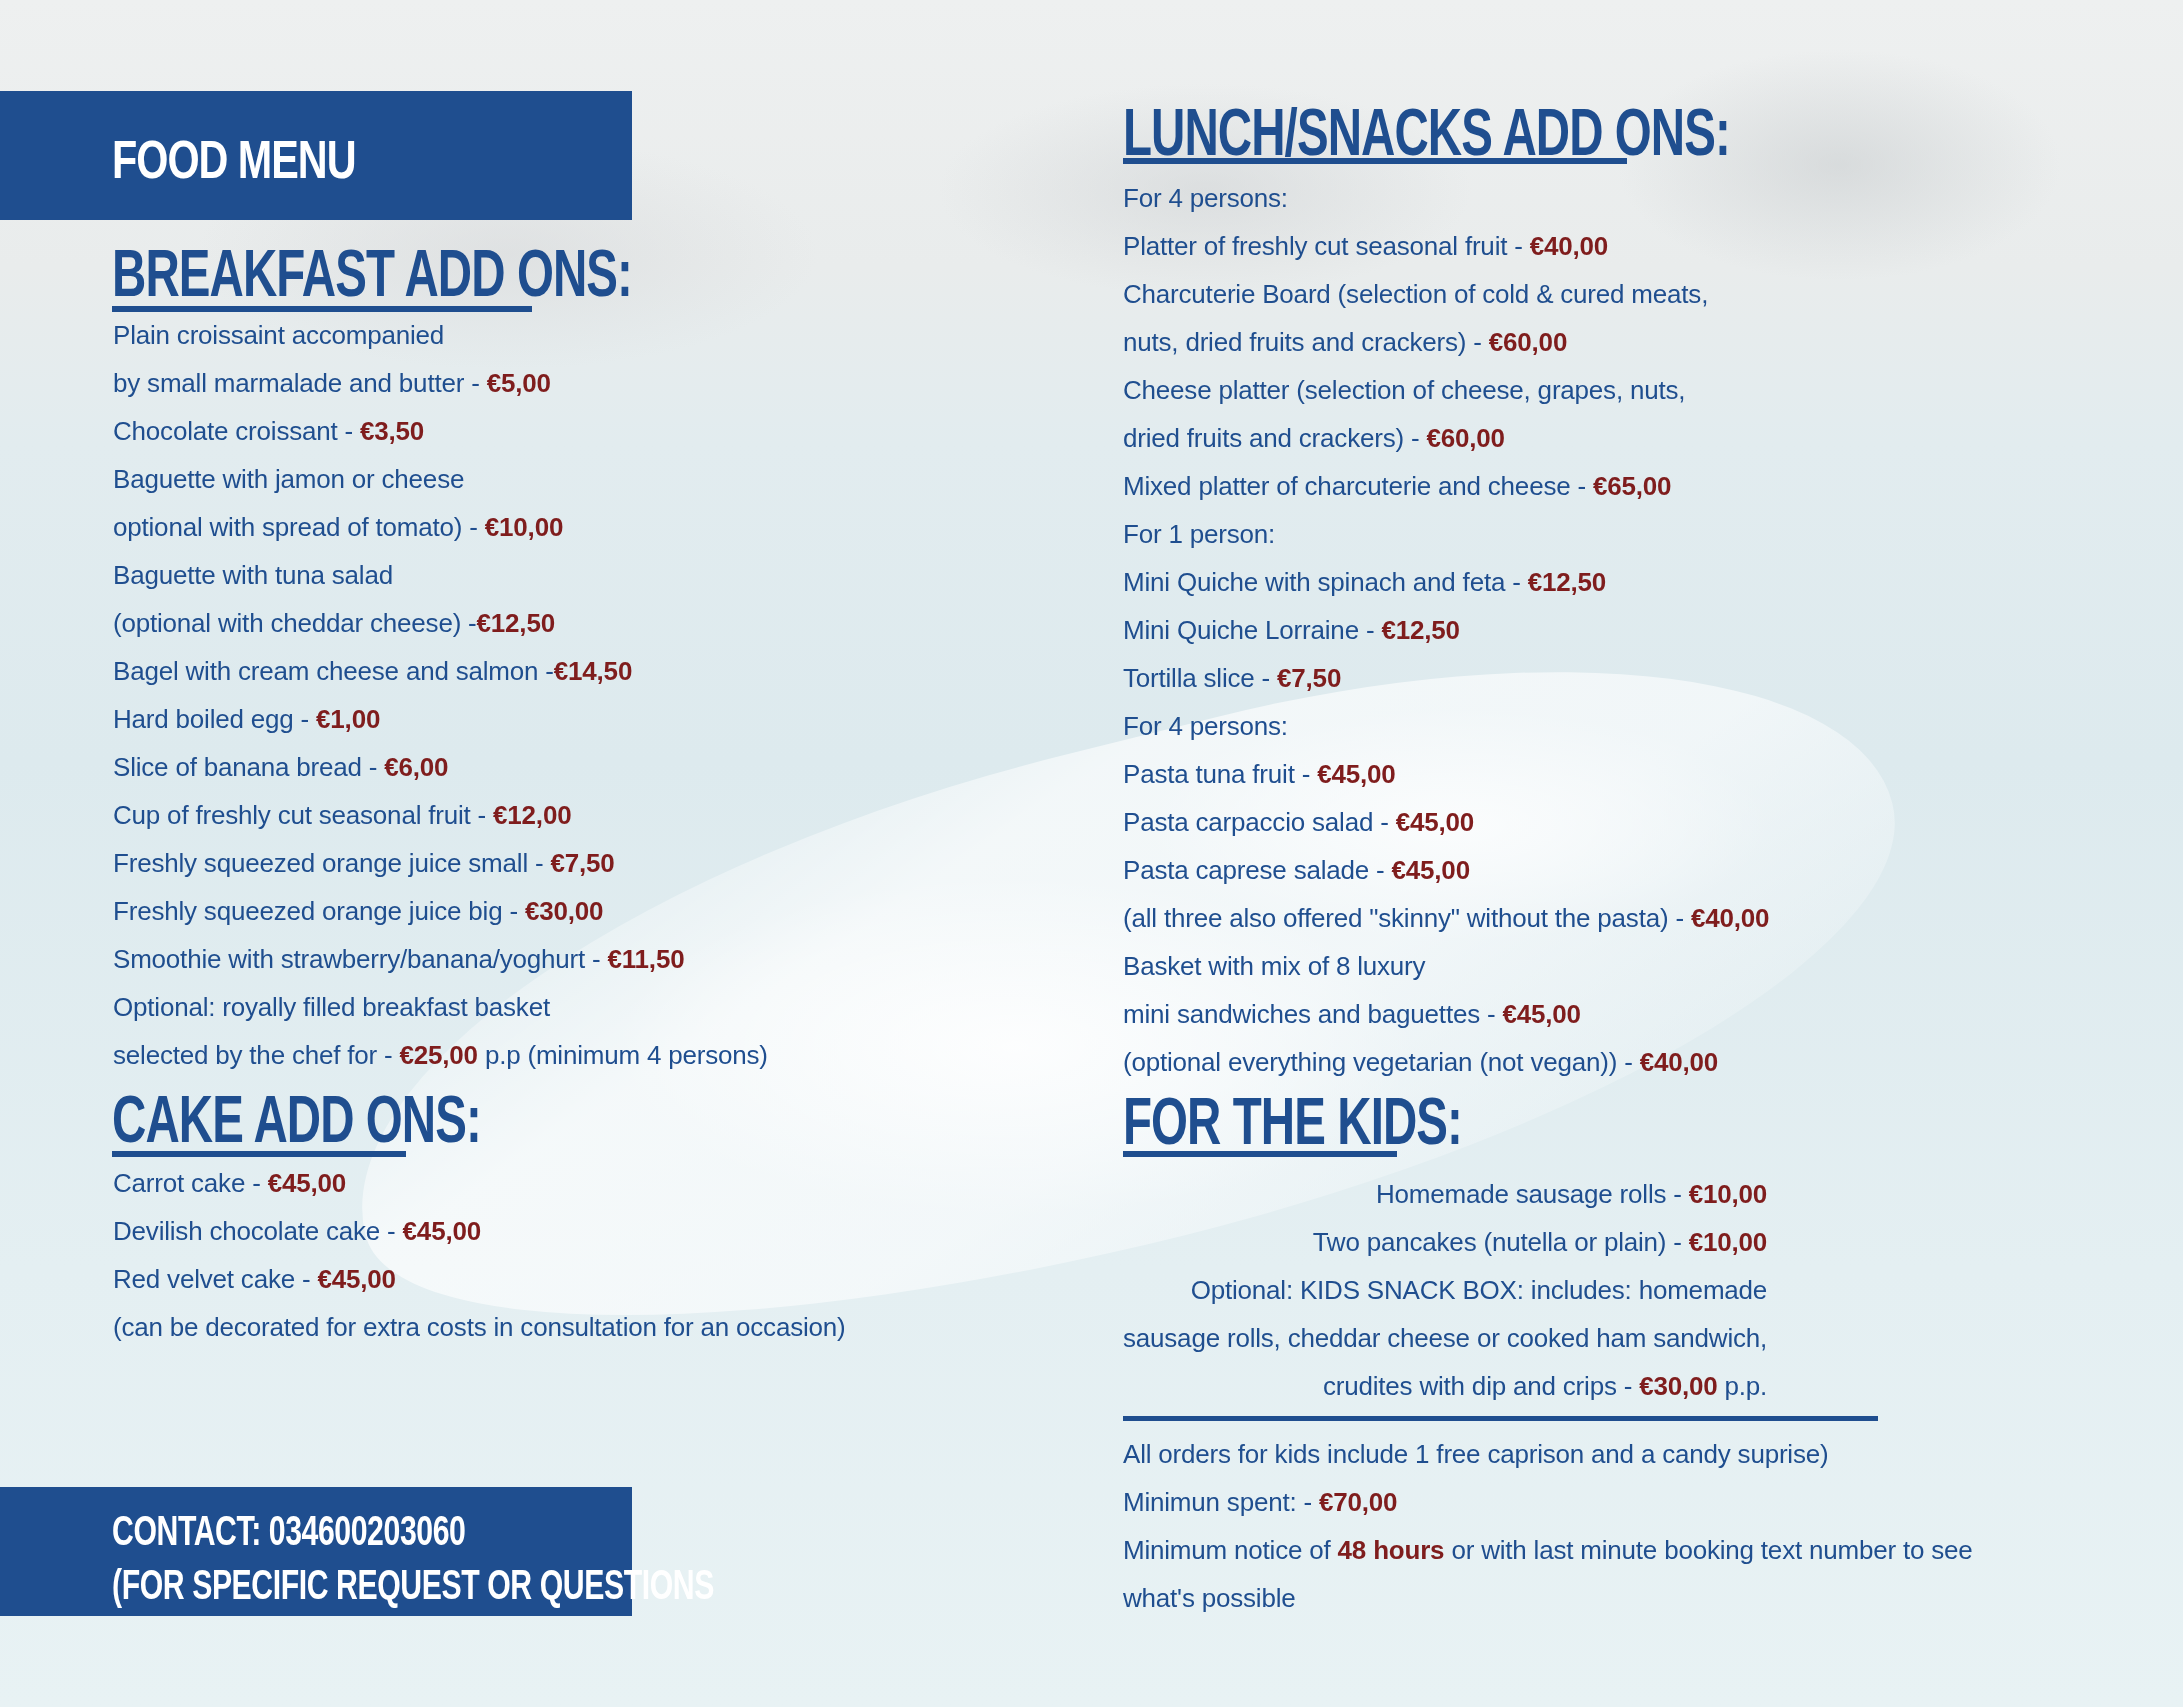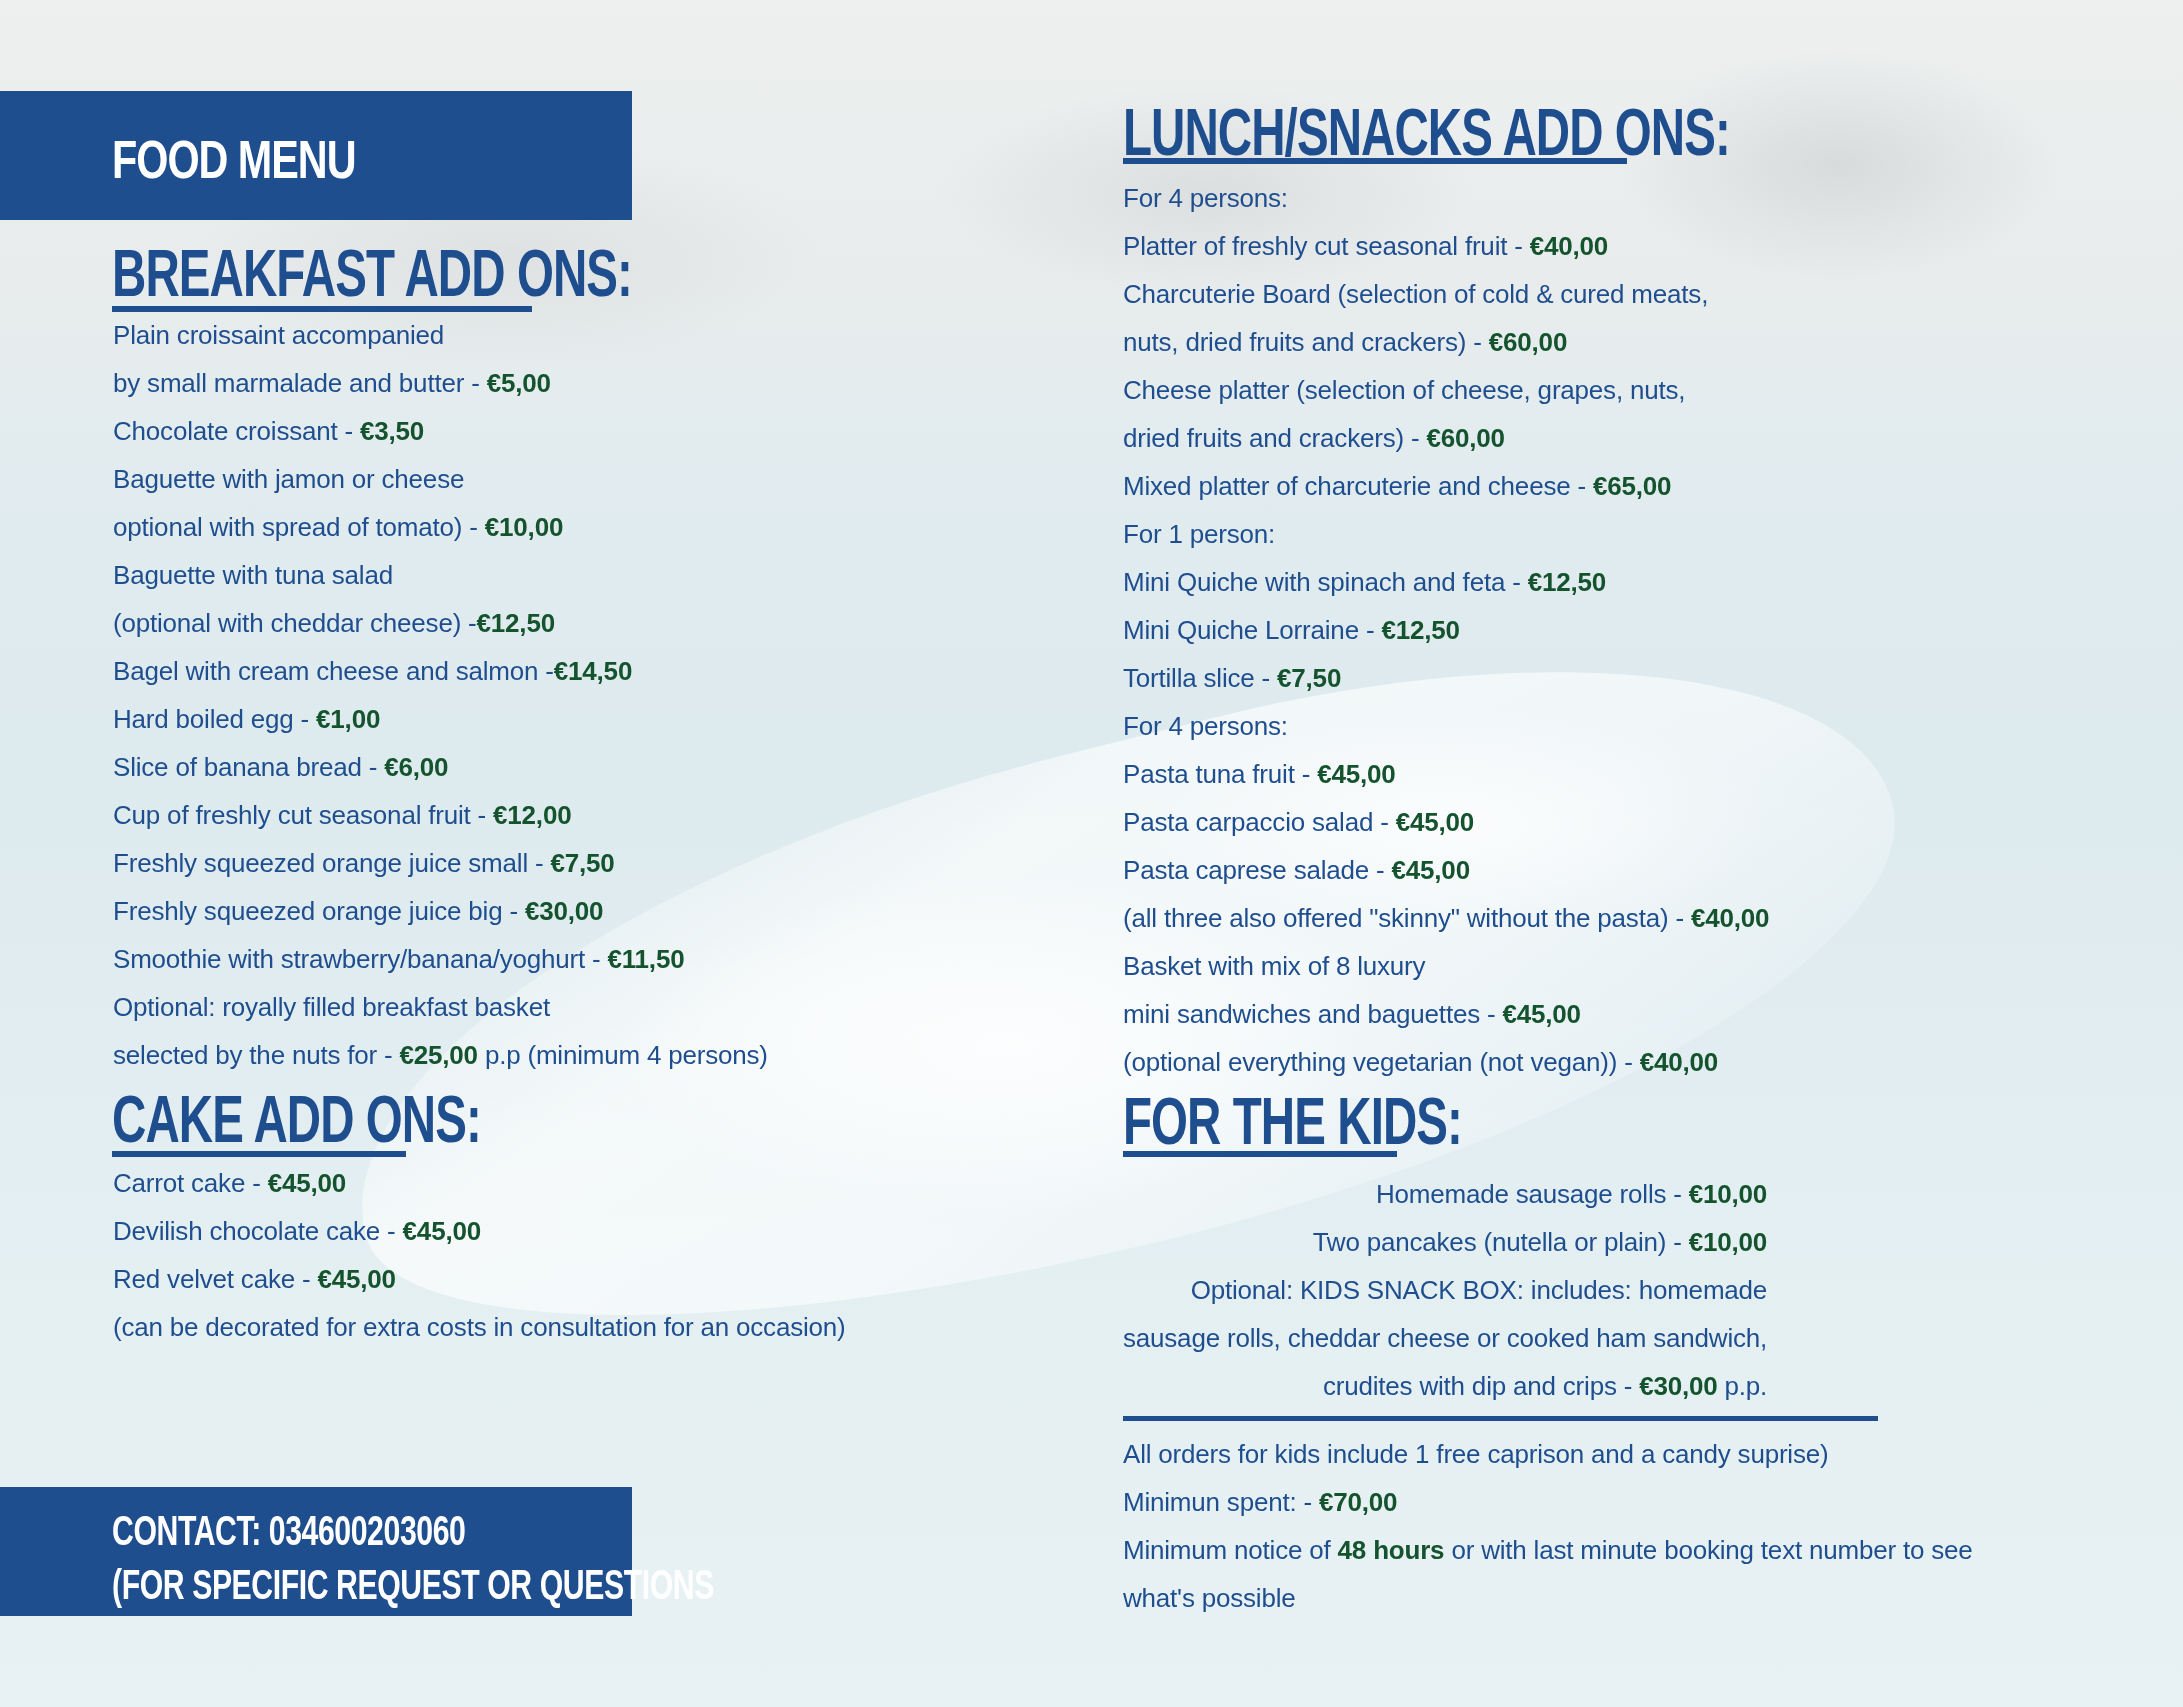--- a/index.html
+++ b/index.html
@@ -54,21 +54,21 @@
     font-size: 66px; line-height: 66px; letter-spacing: -1.3px;
     transform: scaleX(0.72);
   }
   .uline { position: absolute; background: #1f4e8f; height: 6.3px; }
   .lines { position: absolute; }
   .line-item {
     height: 48px; line-height: 48px; font-size: 26px; white-space: nowrap;
     font-family: "Liberation Sans", sans-serif; font-weight: normal; color: #1f4e8f;
     letter-spacing: -0.2px;
   }
-  .line-item b { font-weight: bold; color: #14532d; }
+  .line-item b { font-weight: bold; color: #7f1d1d; }
   .divider { position: absolute; left: 1123px; top: 1416px; width: 755px; height: 5px; background: #1f4e8f; }
 </style>
 </head>
 <body>
 
 <div class="bg"></div>
 <div class="bg-rock"></div>
 <div class="boat"></div>
 
 <div class="bar bar-title">
@@ -86,21 +86,21 @@
     <div class="line-item"><span>Baguette with tuna salad</span><b></b><span></span></div>
     <div class="line-item"><span>(optional with cheddar cheese) -</span><b>€12,50</b><span></span></div>
     <div class="line-item"><span>Bagel with cream cheese and salmon -</span><b>€14,50</b><span></span></div>
     <div class="line-item"><span>Hard boiled egg - </span><b>€1,00</b><span></span></div>
     <div class="line-item"><span>Slice of banana bread - </span><b>€6,00</b><span></span></div>
     <div class="line-item"><span>Cup of freshly cut seasonal fruit - </span><b>€12,00</b><span></span></div>
     <div class="line-item"><span>Freshly squeezed orange juice small - </span><b>€7,50</b><span></span></div>
     <div class="line-item"><span>Freshly squeezed orange juice big - </span><b>€30,00</b><span></span></div>
     <div class="line-item"><span>Smoothie with strawberry/banana/yoghurt - </span><b>€11,50</b><span></span></div>
     <div class="line-item"><span>Optional: royally filled breakfast basket</span><b></b><span></span></div>
-    <div class="line-item"><span>selected by the nuts for - </span><b>€25,00</b><span> p.p (minimum 4 persons)</span></div>
+    <div class="line-item"><span>selected by the chef for - </span><b>€25,00</b><span> p.p (minimum 4 persons)</span></div>
   </div>
 
 <div class="heading" style="left:112px; top:1086px;">CAKE ADD ONS:</div>
 <div class="uline" style="left:112px; top:1151px; width:294px;"></div>
 <div class="lines" style="left:113px; top:1159px;">
     <div class="line-item"><span>Carrot cake - </span><b>€45,00</b><span></span></div>
     <div class="line-item"><span>Devilish chocolate cake - </span><b>€45,00</b><span></span></div>
     <div class="line-item"><span>Red velvet cake - </span><b>€45,00</b><span></span></div>
     <div class="line-item"><span>(can be decorated for extra costs  in consultation for an occasion)</span><b></b><span></span></div>
   </div>

